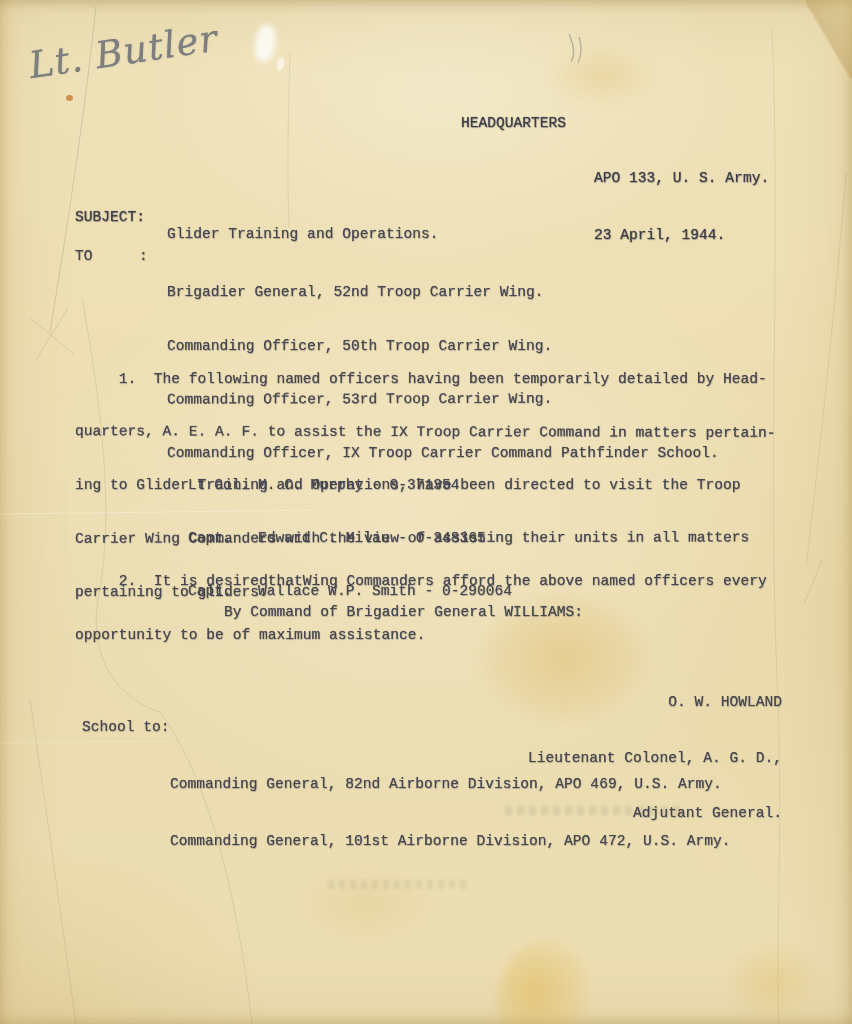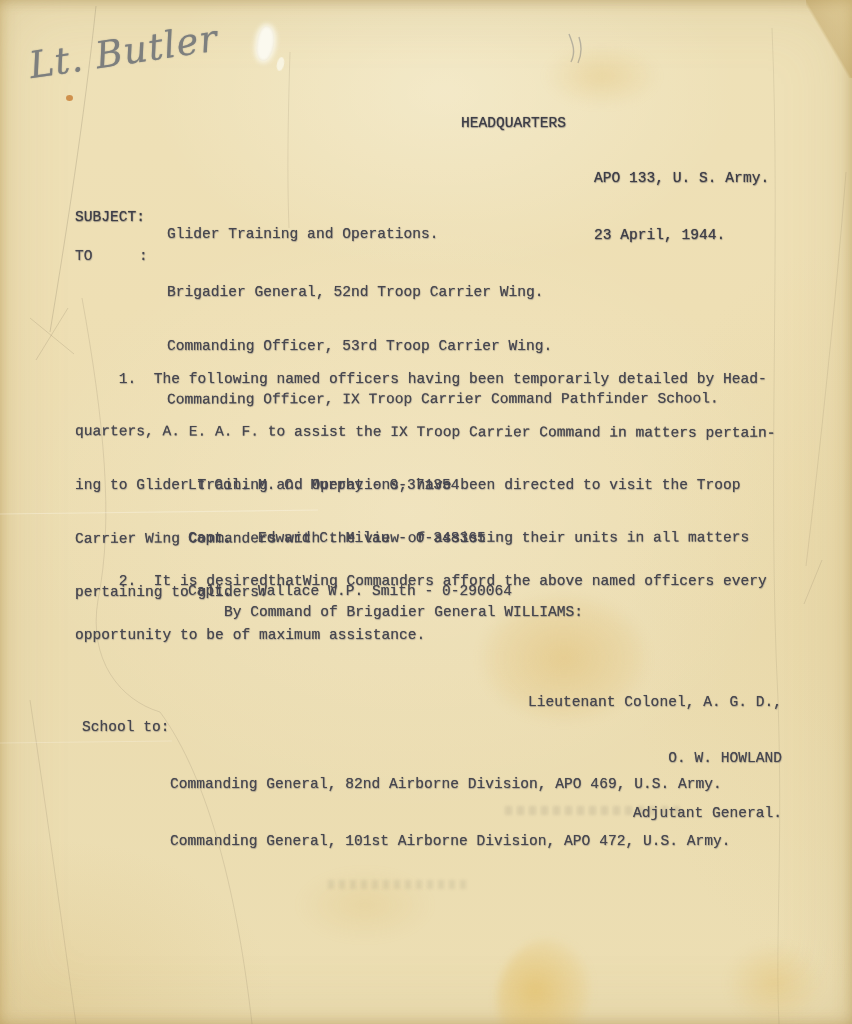--- a/index.html
+++ b/index.html
@@ -134,20 +134,21 @@
     <div>23 April, 1944.</div>
   </div>
 
   <div class="tw ink-dark subject-label">SUBJECT:</div>
   <div class="tw subject-value">Glider Training and Operations.</div>
 
   <div class="tw to-label">TO</div>
   <div class="tw to-colon">:</div>
   <div class="tw to-list">
     <div>Brigadier General, 52nd Troop Carrier Wing.</div>
+    <div>Commanding Officer, 50th Troop Carrier Wing.</div>
     <div>Commanding Officer, 53rd Troop Carrier Wing.</div>
     <div>Commanding Officer, IX Troop Carrier Command Pathfinder School.</div>
   </div>
 
   <div class="tw para1">
     <div>     1.  The following named officers having been temporarily detailed by Head-</div>
     <div>quarters, A. E. A. F. to assist the IX Troop Carrier Command in matters pertain-</div>
     <div>ing to Glider Training and Operations, have been directed to visit the Troop</div>
     <div>Carrier Wing Commanders with the view of assisting their units in all matters</div>
     <div>pertaining to gliders:</div>
@@ -160,22 +161,22 @@
   </div>
 
   <div class="tw para2">
     <div>     2.  It is desiredthatWing Commanders afford the above named officers every</div>
     <div>opportunity to be of maximum assistance.</div>
   </div>
 
   <div class="tw bycmd">By Command of Brigadier General WILLIAMS:</div>
 
   <div class="tw sig center">
+    <div>O. W. HOWLAND</div>
     <div>Lieutenant Colonel, A. G. D.,</div>
-    <div>O. W. HOWLAND</div>
     <div>Adjutant General.</div>
   </div>
 
   <div class="tw copies-label">School to:</div>
   <div class="tw copies-list">
     <div>Commanding General, 82nd Airborne Division, APO 469, U.S. Army.</div>
     <div>Commanding General, 101st Airborne Division, APO 472, U.S. Army.</div>
   </div>
 
 </div>

